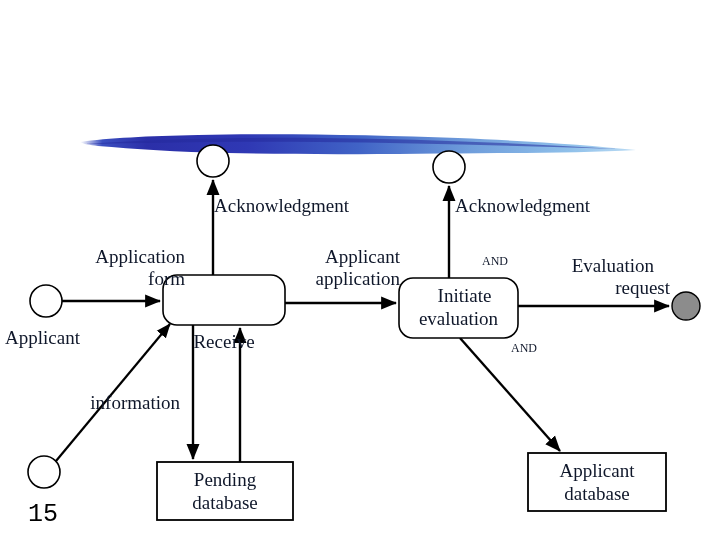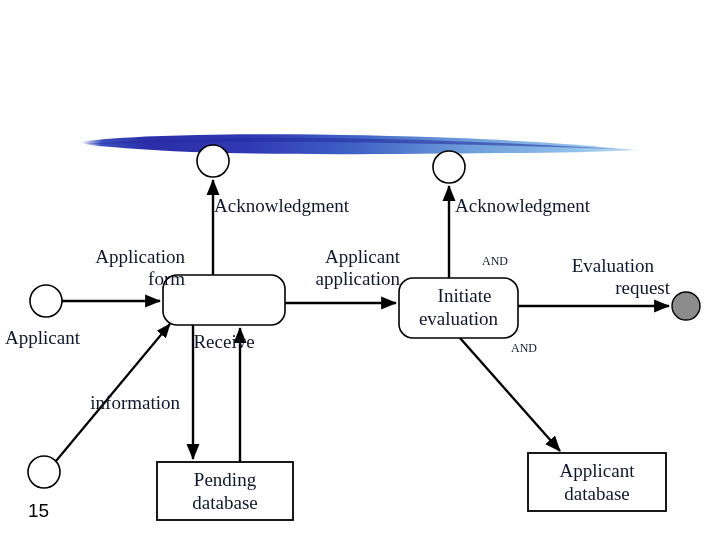--- a/index.html
+++ b/index.html
@@ -65,22 +65,22 @@
   .lbl.small {
     font-size: 12px;
     font-family: "Liberation Serif", "DejaVu Serif", serif;
   }
   .lbl.boxtext {
     text-align: center;
     line-height: 23px;
   }
   .pagenum {
     position: absolute;
-    font-family: Liberation Sans, sans-serif;
-    font-size: 19px;
+    font-family: Liberation Mono, monospace;
+    font-size: 25px;
     color: #000000;
   }
 </style>
 </head>
 <body>
 
 <div id="slide">
 
 
   <svg id="swoosh" viewBox="0 0 560 34" preserveAspectRatio="none">

